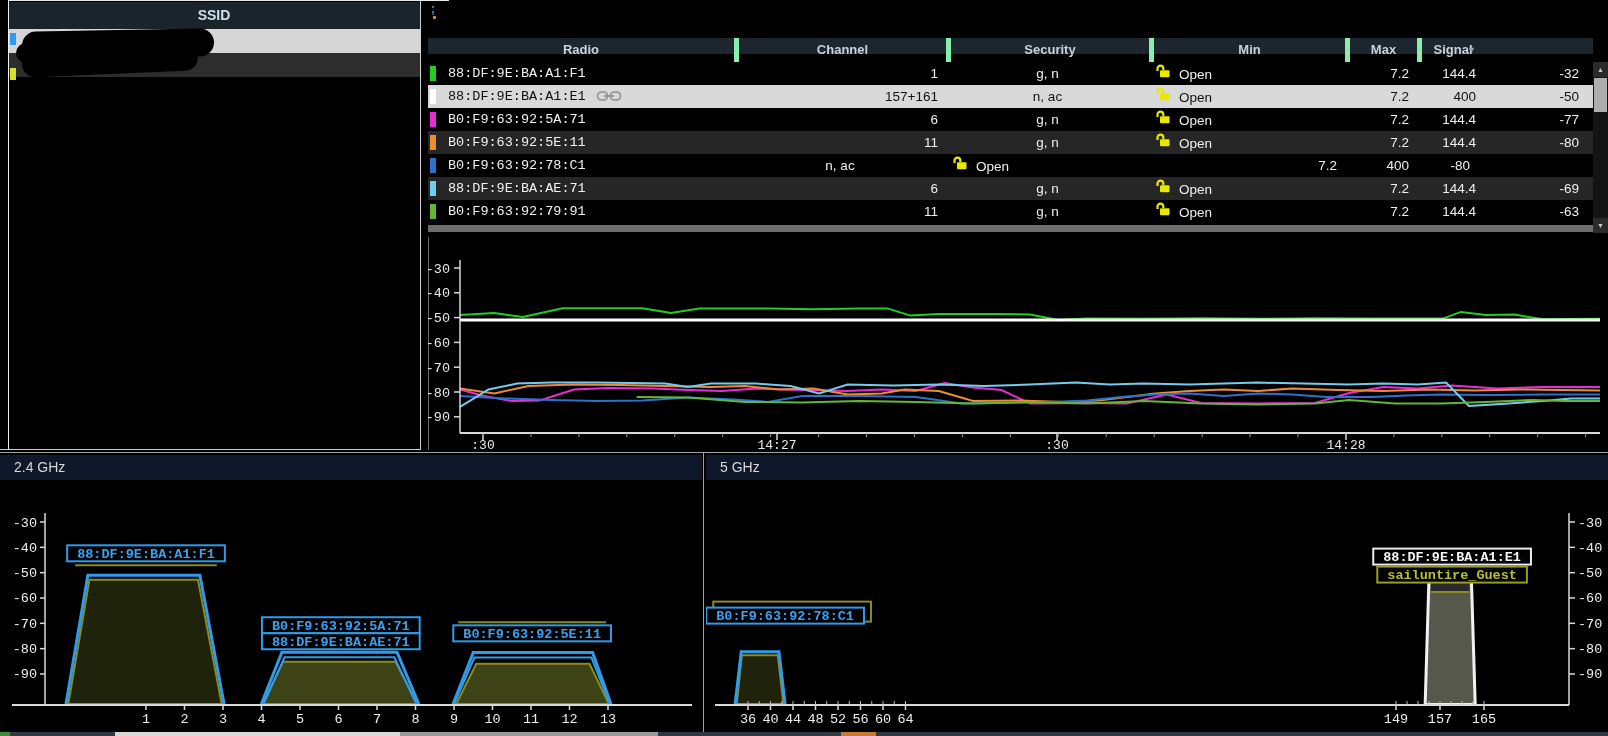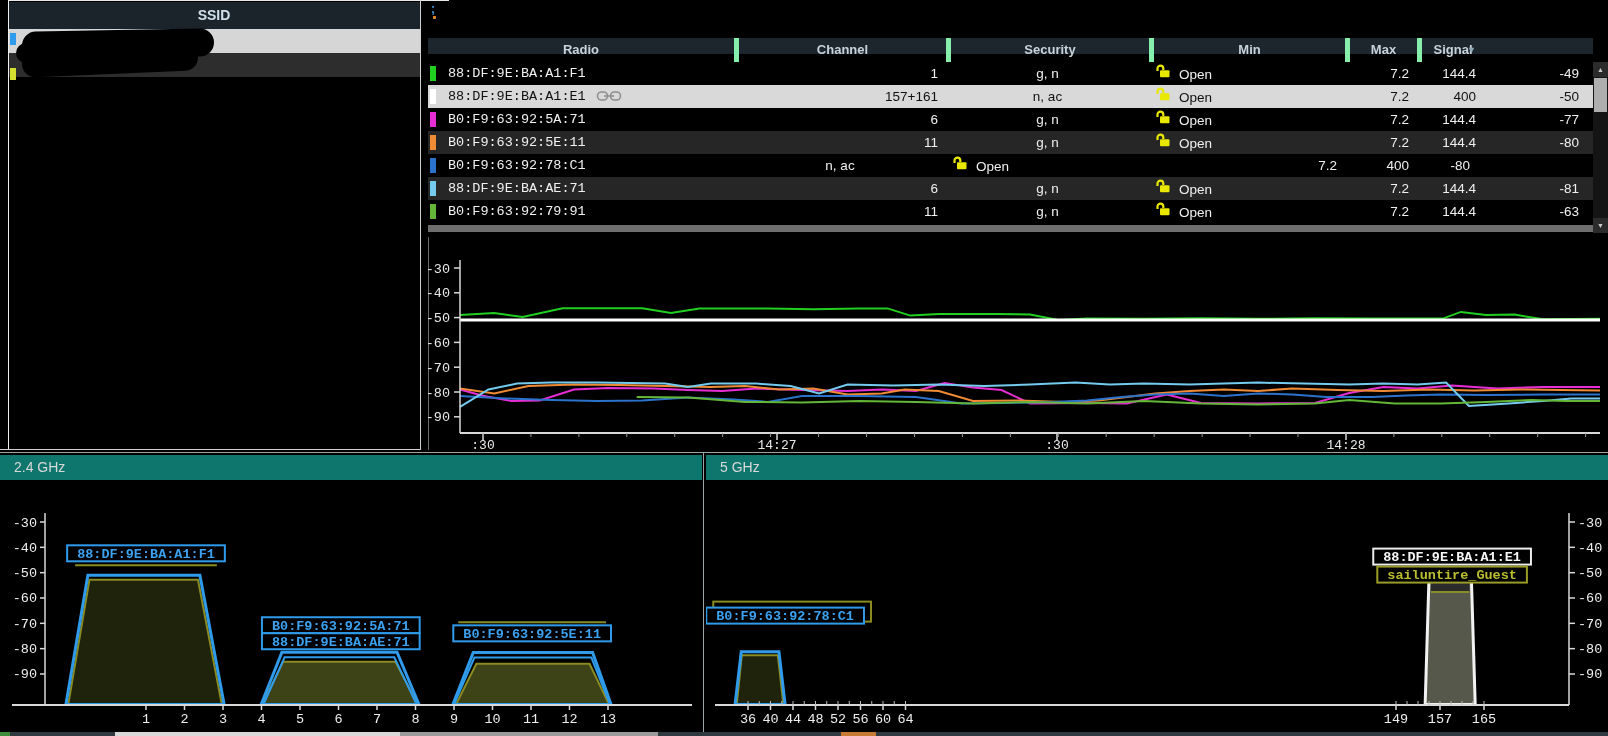--- a/index.html
+++ b/index.html
@@ -31,21 +31,21 @@
   .lockwrap{display:inline-block;vertical-align:middle;margin:0 8px 3px 6px;}
   .sortarrow{position:absolute;right:8px;top:0;font-size:9px;color:#92aab8;}
 
   
   #vscroll{left:1593px;top:62px;width:15px;height:171px;background:#141414;}
   .sbtn{left:0;width:15px;height:15px;background:#2b2b2b;color:#c8c8c8;font-size:7px;
         text-align:center;line-height:15px;}
   #vthumb{left:1px;top:16px;width:13px;height:34px;background:#aeaeae;}
 
   
-  .phead{height:25px;background:#0f766e;color:#d8d8d8;font-size:14px;line-height:25px;padding-left:14px;box-sizing:border-box;}
+  .phead{height:25px;background:#0f172a;color:#d8d8d8;font-size:14px;line-height:25px;padding-left:14px;box-sizing:border-box;}
 
   svg text{font-family:"Liberation Mono",monospace;}
 </style>
 </head>
 <body>
 
 <div id="app">
 
   <div id="ssid-panel" class="abs">
     <div id="ssid-header" class="abs">SSID</div>
@@ -82,21 +82,21 @@
       <div class="trow rowline" style="top: 62px; background: rgb(0, 0, 0); color: rgb(240, 240, 240);">
         <div class="cell mac"><div class="abs" style="left: 2px; top: 4px; width: 6px; height: 15px; background: rgb(33, 207, 33);"></div>88:DF:9E:BA:A1:F1</div>
         <div class="cell num">1</div>
         <div class="cell " style="text-align: center;">g, n</div>
         <div class="cell "><span class="lockwrap"><svg width="16" height="14">
               <path d="M2.5 7 V4.6 a2.9 2.9 0 0 1 5.8 0 V6" stroke="#e8e800" stroke-width="2.2" fill="none"></path>
               <rect x="5" y="6.2" width="9.5" height="7" rx="1" fill="#e8e800"></rect>
             </svg></span>Open</div>
         <div class="cell num">7.2</div>
         <div class="cell num">144.4</div>
-        <div class="cell num" style="padding-right: 14px;">-49</div>
+        <div class="cell num" style="padding-right: 14px;">-32</div>
       </div>
       <div class="trow rowline" style="top: 85px; background: rgb(217, 217, 217); color: rgb(17, 17, 17);">
         <div class="cell mac"><div class="abs" style="left: 2px; top: 4px; width: 6px; height: 15px; background: rgb(255, 255, 255);"></div>88:DF:9E:BA:A1:E1<svg width="26" height="12" style="vertical-align: middle; margin-left: 10px;">
             <rect x="1.5" y="2" width="10" height="8" rx="4" stroke="#8f8f8f" stroke-width="1.6" fill="none"></rect>
             <rect x="14.5" y="2" width="10" height="8" rx="4" stroke="#8f8f8f" stroke-width="1.6" fill="none"></rect>
             <line x1="8" y1="6" x2="18" y2="6" stroke="#8f8f8f" stroke-width="1.6"></line>
           </svg></div>
         <div class="cell num">157+161</div>
         <div class="cell " style="text-align: center;">n, ac</div>
         <div class="cell "><span class="lockwrap"><svg width="16" height="14">
@@ -145,21 +145,21 @@
       <div class="trow rowline" style="top: 177px; background: rgb(38, 38, 38); color: rgb(240, 240, 240);">
         <div class="cell mac"><div class="abs" style="left: 2px; top: 4px; width: 6px; height: 15px; background: rgb(116, 203, 238);"></div>88:DF:9E:BA:AE:71</div>
         <div class="cell num">6</div>
         <div class="cell " style="text-align: center;">g, n</div>
         <div class="cell "><span class="lockwrap"><svg width="16" height="14">
               <path d="M2.5 7 V4.6 a2.9 2.9 0 0 1 5.8 0 V6" stroke="#e8e800" stroke-width="2.2" fill="none"></path>
               <rect x="5" y="6.2" width="9.5" height="7" rx="1" fill="#e8e800"></rect>
             </svg></span>Open</div>
         <div class="cell num">7.2</div>
         <div class="cell num">144.4</div>
-        <div class="cell num" style="padding-right: 14px;">-81</div>
+        <div class="cell num" style="padding-right: 14px;">-69</div>
       </div>
       <div class="trow rowline" style="top: 200px; background: rgb(0, 0, 0); color: rgb(240, 240, 240);">
         <div class="cell mac"><div class="abs" style="left: 2px; top: 4px; width: 6px; height: 15px; background: rgb(99, 182, 55);"></div>B0:F9:63:92:79:91</div>
         <div class="cell num">11</div>
         <div class="cell " style="text-align: center;">g, n</div>
         <div class="cell "><span class="lockwrap"><svg width="16" height="14">
               <path d="M2.5 7 V4.6 a2.9 2.9 0 0 1 5.8 0 V6" stroke="#e8e800" stroke-width="2.2" fill="none"></path>
               <rect x="5" y="6.2" width="9.5" height="7" rx="1" fill="#e8e800"></rect>
             </svg></span>Open</div>
         <div class="cell num">7.2</div>

